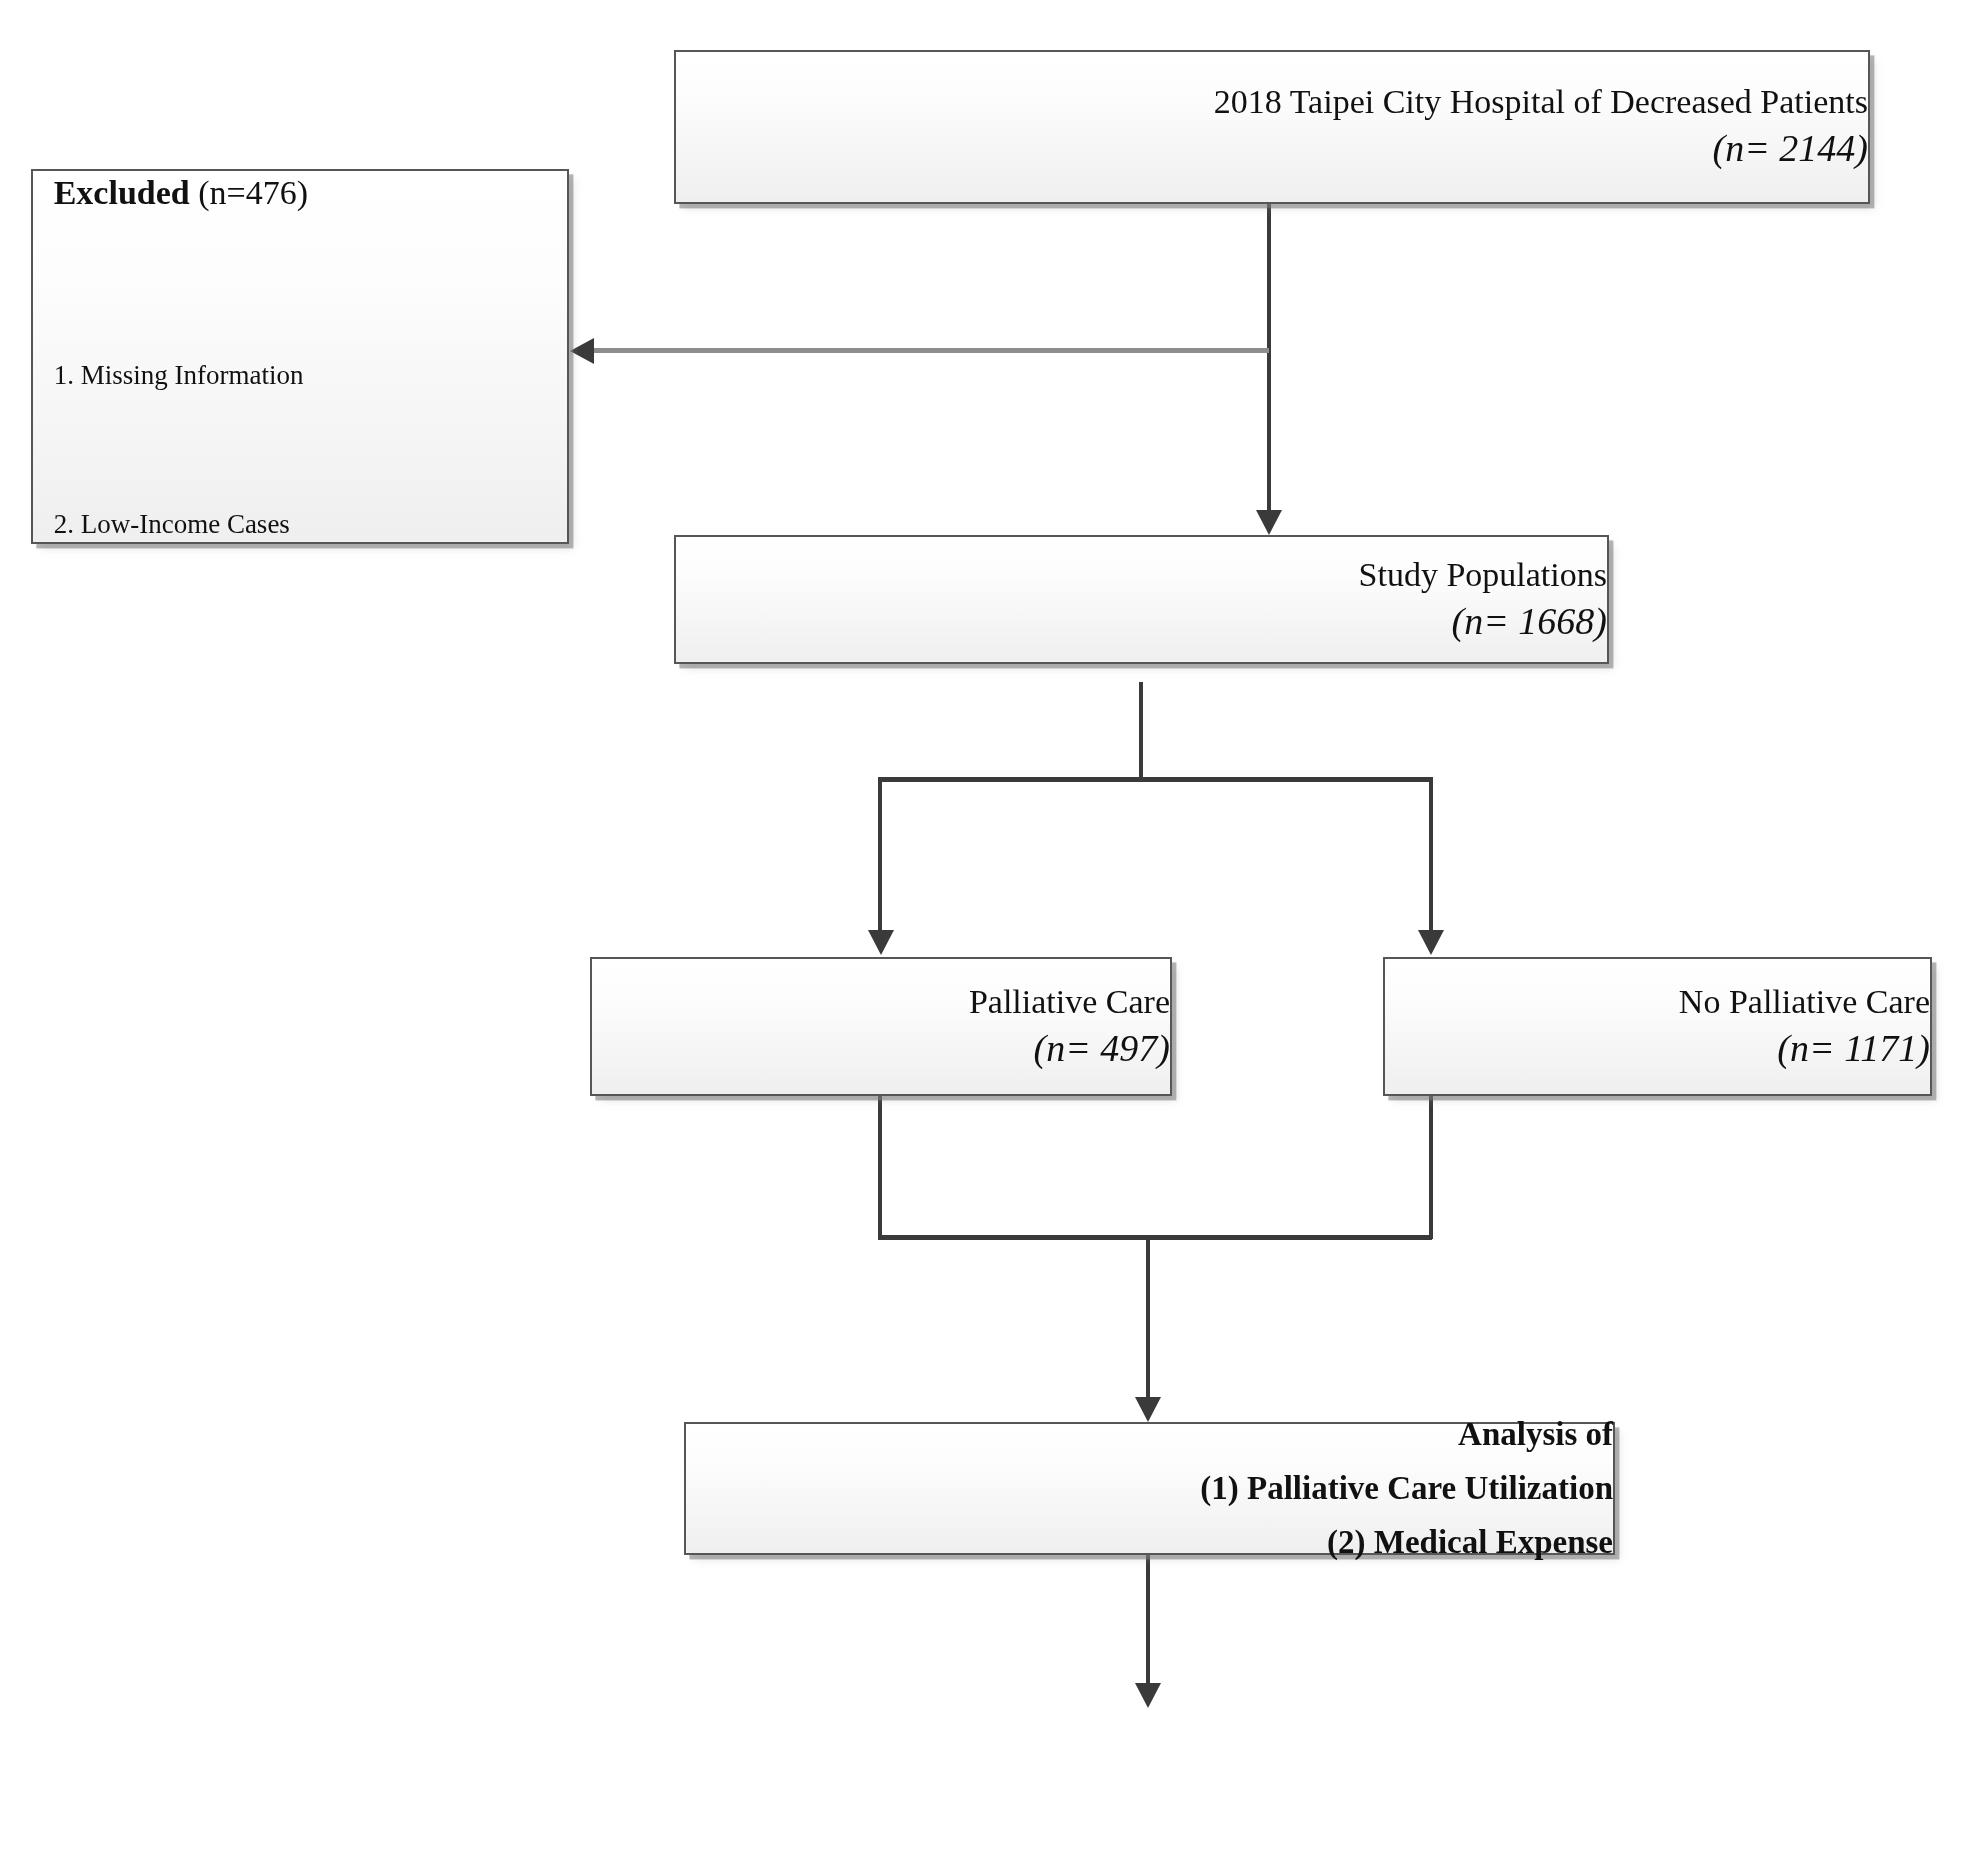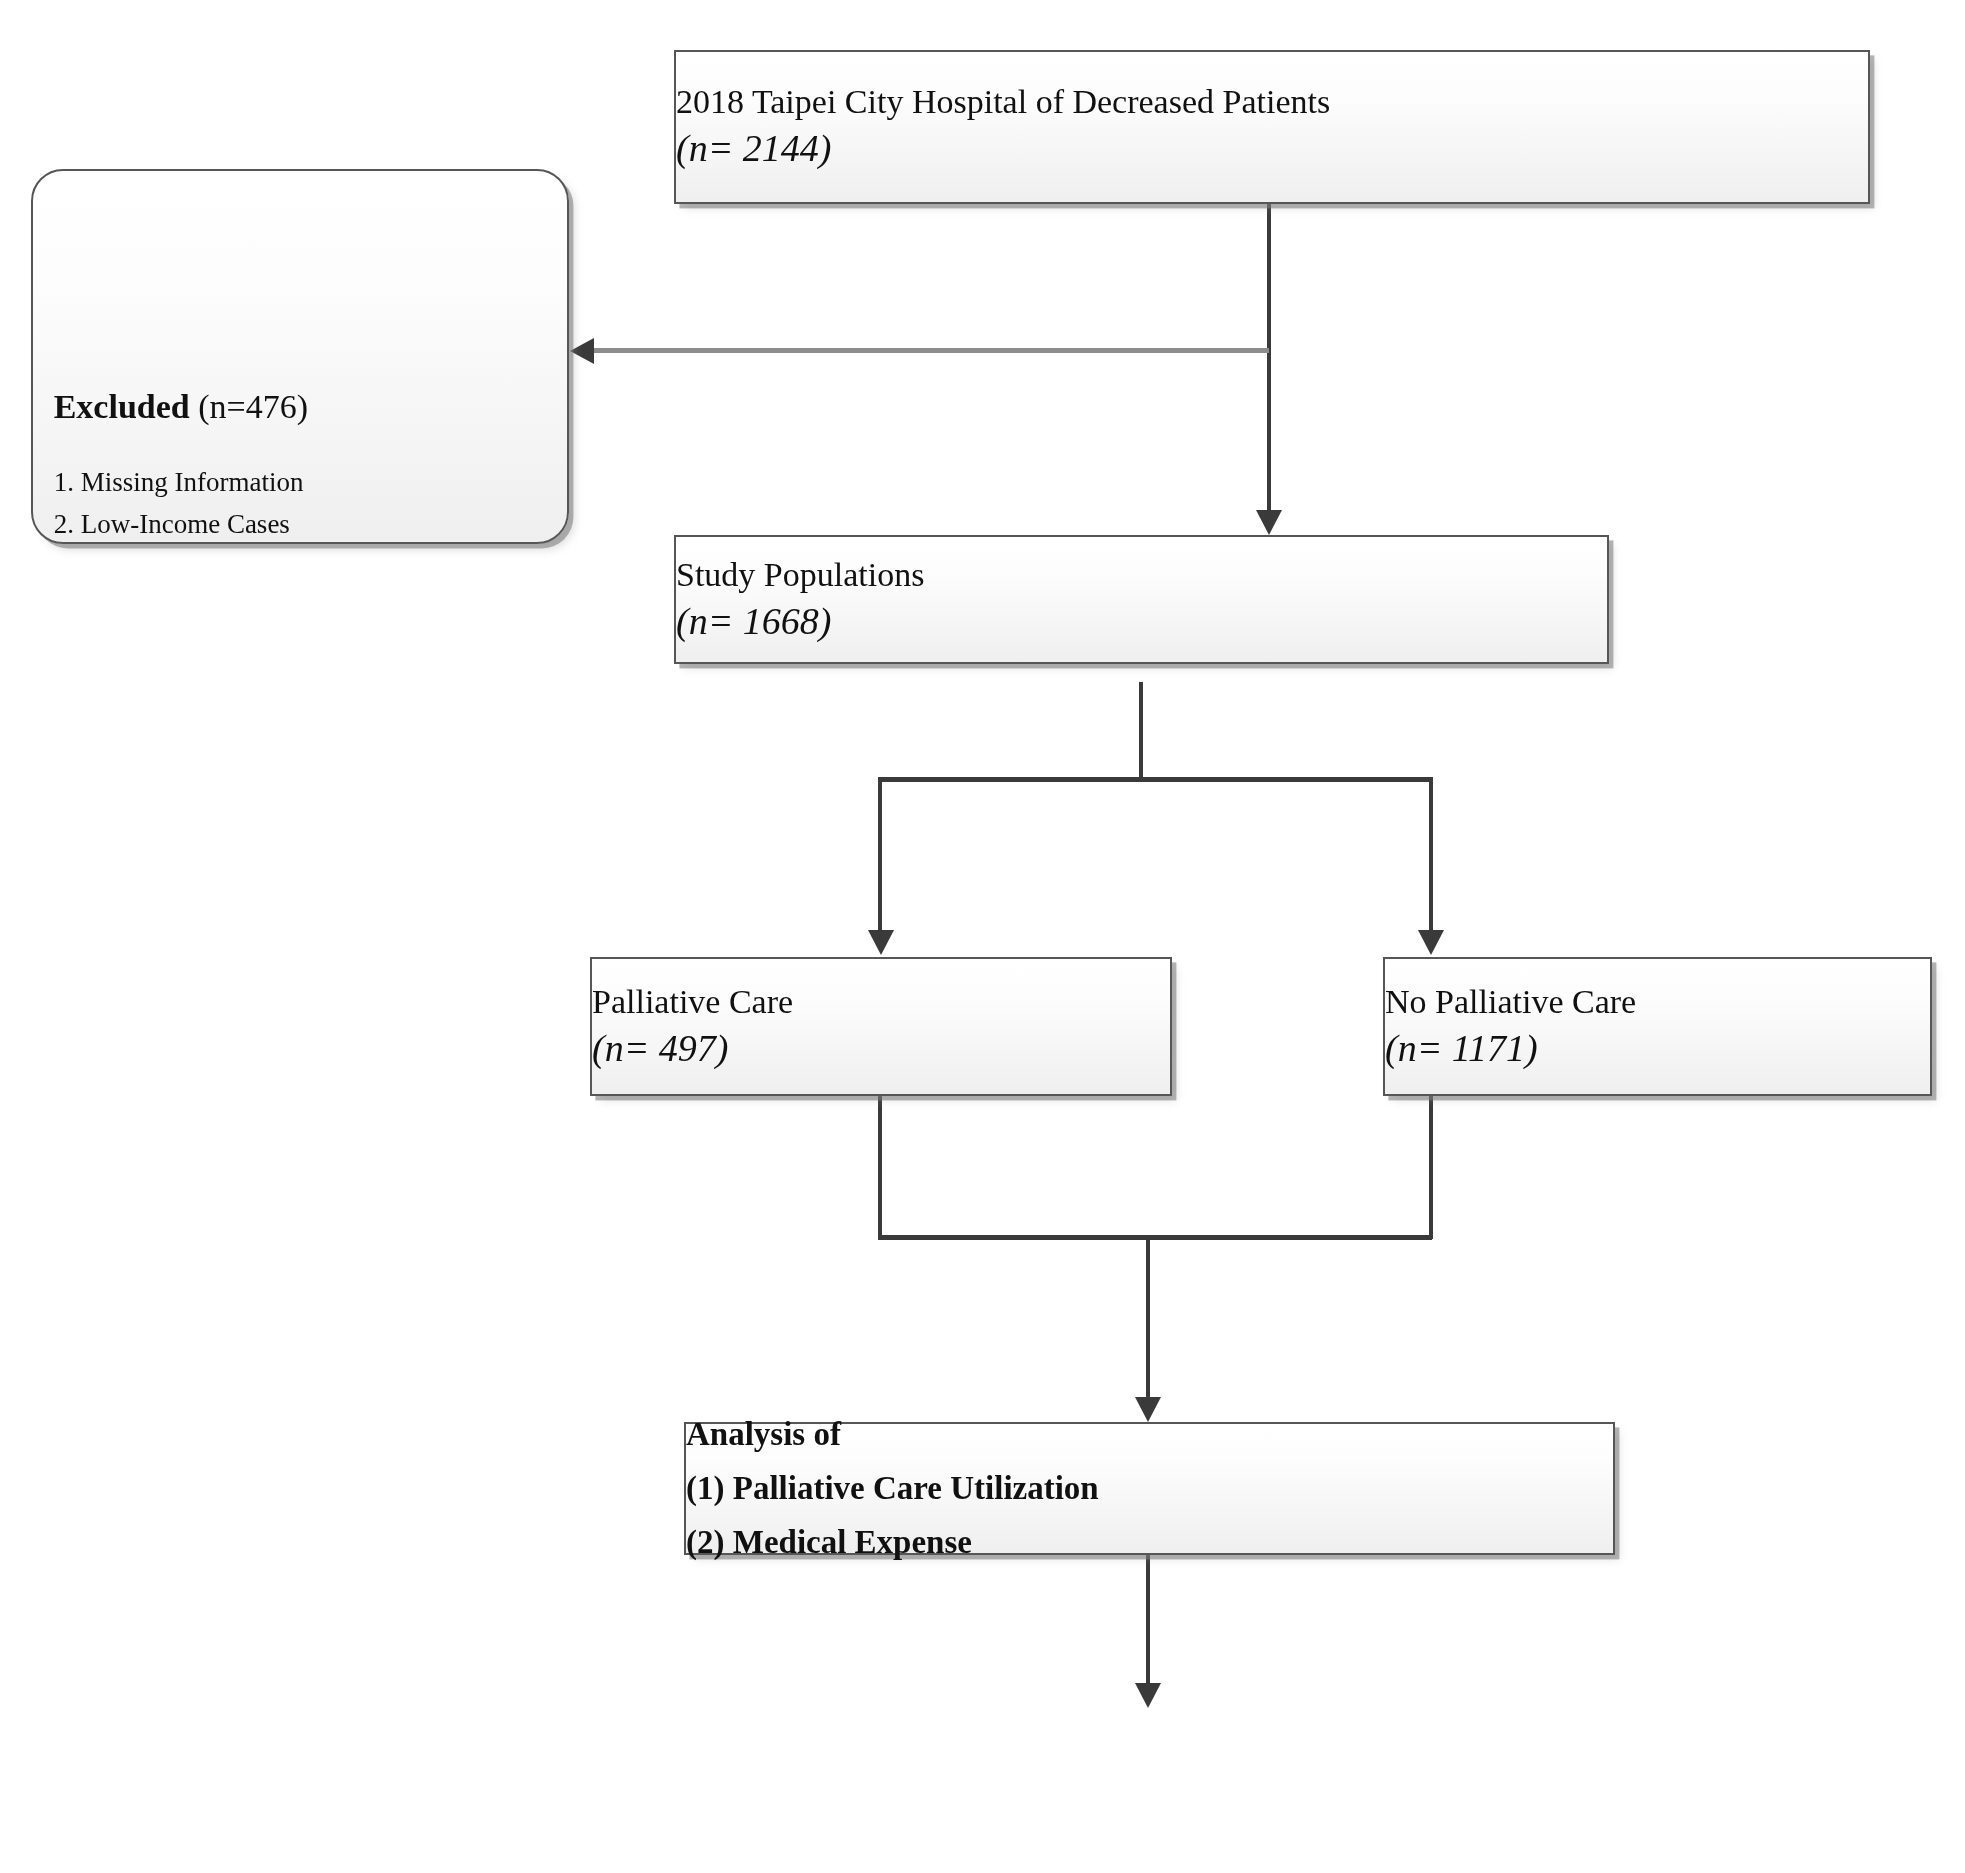--- a/index.html
+++ b/index.html
@@ -19,32 +19,31 @@
   
   .node {
     position: absolute;
     box-sizing: border-box;
     border: 2.7px solid #565656;
     background: linear-gradient(to bottom, #ffffff 0%, #fdfdfd 28%, #f5f5f5 70%, #efefef 100%);
     box-shadow: 4.9px 4.9px 0 -0.5px rgba(120,120,120,0.55),
                 7.6px 7.6px 8.7px -2.2px rgba(150,150,150,0.30);
     display: flex;
     flex-direction: column;
-    align-items: flex-start;
+    align-items: flex-end;
     justify-content: center;
     color: #111111;
     text-align: center;
     line-height: 1.30;
   }
   .node.left-align {
     align-items: flex-start;
-    justify-content: flex-end;
+    justify-content: space-between;
     text-align: left;
     padding-left: 20.7px;
-    border-radius: 32px;
   }
   .line1 { font-size: 34px; white-space: nowrap; }
   .line2 { font-size: 38px; font-style: italic; white-space: nowrap; }
   .node .ital-n { font-style: italic; }
 
   
   .excl-title { font-size: 34px; margin-bottom: 36px; white-space: nowrap; }
   .excl-title b { font-weight: bold; }
   .excl-item { font-size: 27px; white-space: nowrap; }
   .excl-item + .excl-item { margin-top: 6.5px; }

